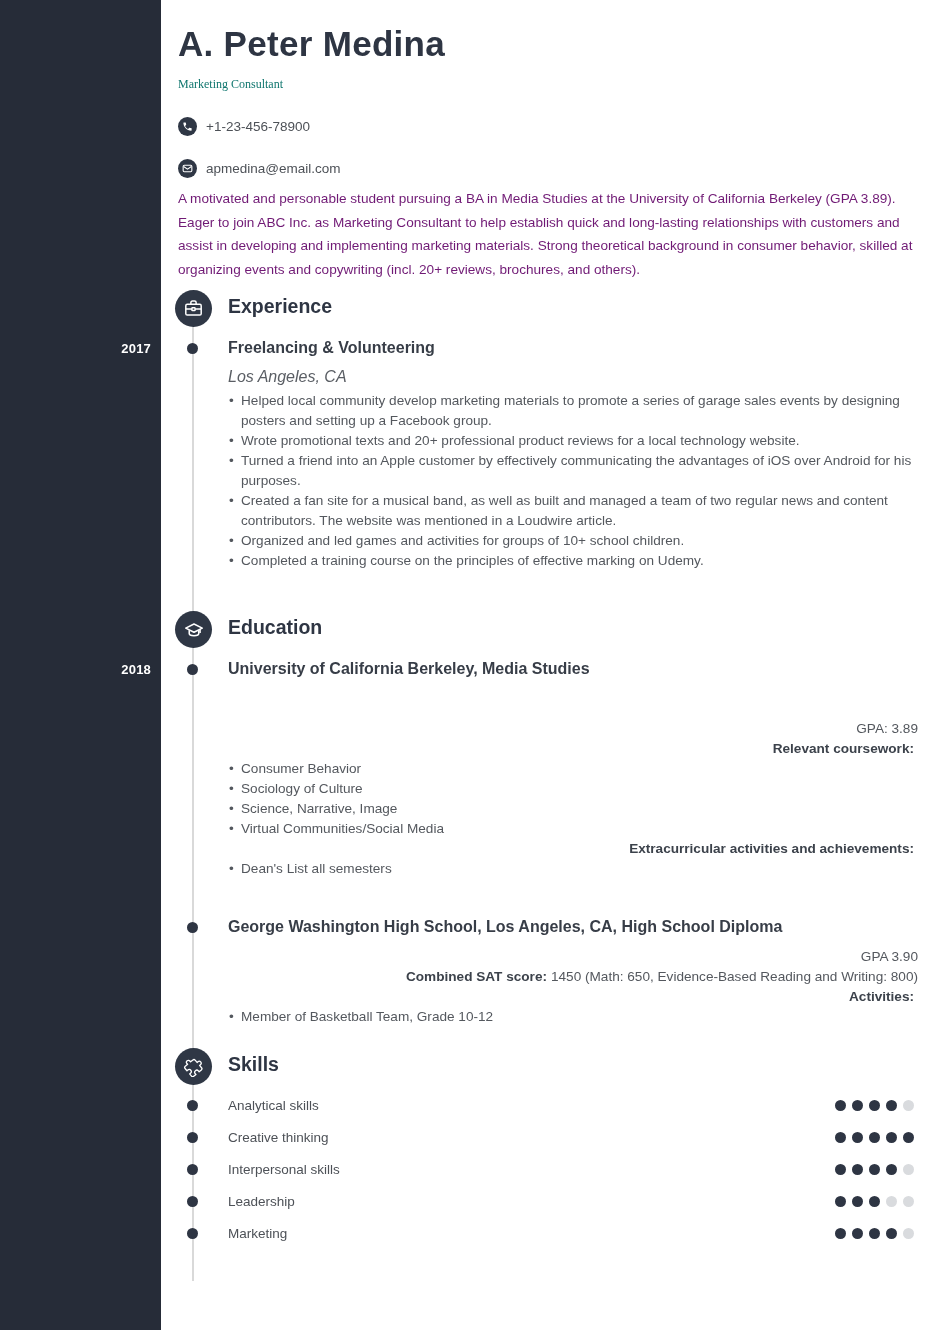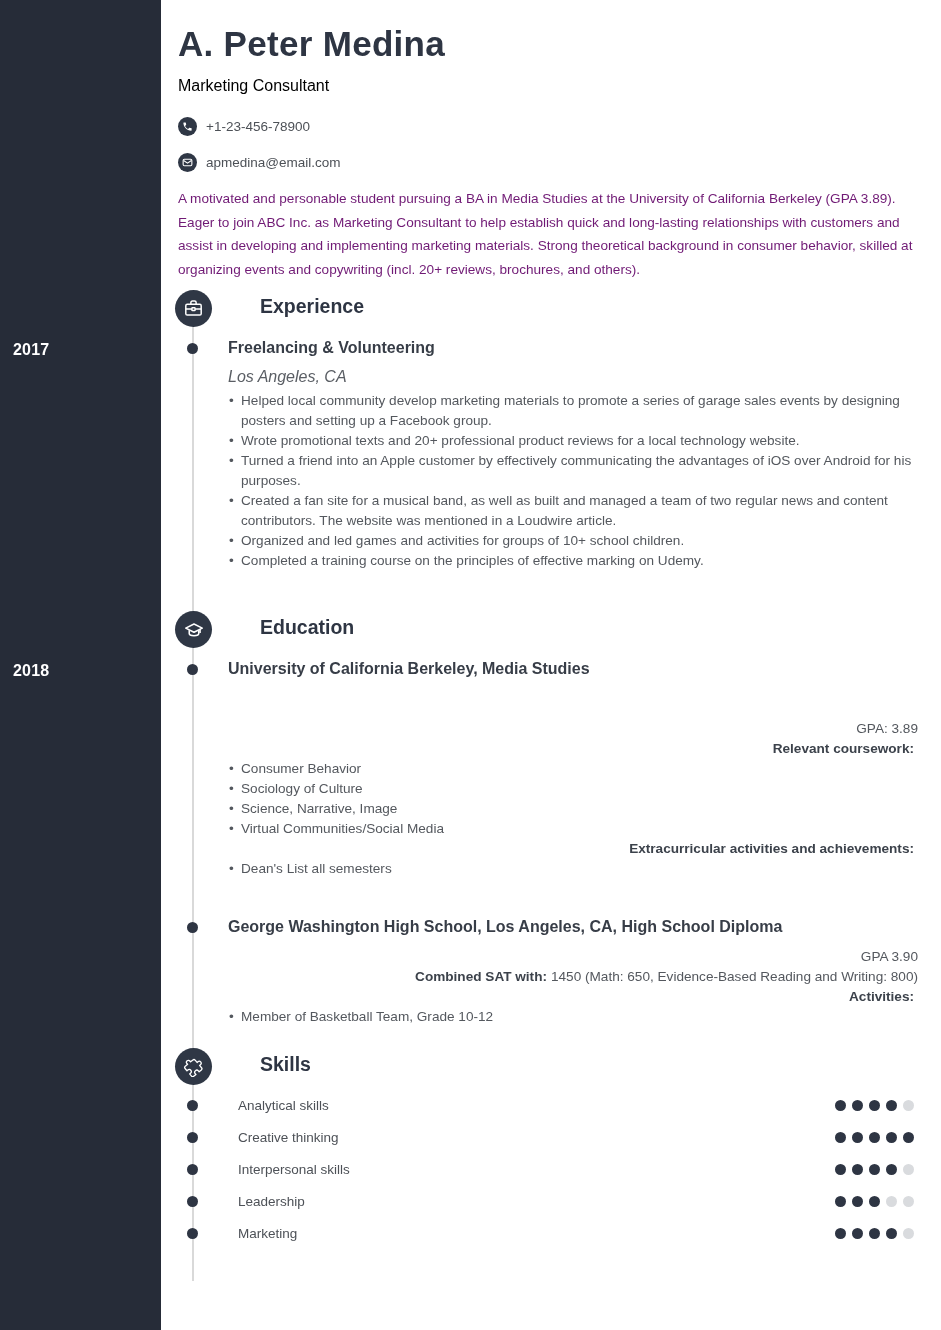--- a/index.html
+++ b/index.html
@@ -3,51 +3,51 @@
 <meta charset="utf-8">
 <style>
   html,body{margin:0;padding:0;}
   body{
     width:941px;height:1330px;position:relative;background:#ffffff;
     font-family:"Liberation Sans",sans-serif;overflow:hidden;
     color:#54585e;
   }
   
   .sidebar{position:absolute;left:0;top:0;width:161px;height:1330px;background:#262c38;}
-  .year{position:absolute;left:0;width:151px;text-align:left;color:#ffffff;
-        font-size:16px;font-weight:bold;letter-spacing:.2px;padding-left:13px;}
+  .year{position:absolute;left:0;width:151px;text-align:right;color:#ffffff;
+        font-size:13px;font-weight:bold;letter-spacing:.2px;}
   
   .timeline{position:absolute;left:192px;top:292px;width:2px;height:989px;background:#d9d9d9;}
   .tdot{position:absolute;left:187px;width:11px;height:11px;border-radius:50%;background:#2e3543;}
   .section-icon{position:absolute;left:175px;width:37px;height:37px;border-radius:50%;
         background:#2f3745;display:flex;align-items:center;justify-content:center;}
   .section-icon svg{display:block;}
   
   .name{position:absolute;left:178px;top:24px;font-size:35px;font-weight:bold;color:#2e3543;letter-spacing:.3px;}
-  .jobtitle{position:absolute;left:178px;top:77px;font-size:16px;color:#000000;}
-  .contact{position:absolute;left:178px;top:117px;display:flex;flex-direction:column;gap:17px;}
+  .jobtitle{position:absolute;left:178px;top:77px;font-size:12px;color:#0f766e;font-family:Liberation Serif, serif;}
+  .contact{position:absolute;left:178px;top:117px;display:flex;flex-direction:column;gap:23px;}
   .contact-row{display:flex;align-items:center;gap:9px;height:19px;}
   .cicon{width:19px;height:19px;border-radius:50%;background:#2f3745;display:flex;
         align-items:center;justify-content:center;flex:0 0 19px;}
   .ctext{font-size:13.5px;color:#4d5157;}
   
   .summary{position:absolute;left:178px;top:187px;width:737px;font-size:13.6px;
         line-height:23.6px;color:#701a75;}
-  .heading{position:absolute;left:228px;font-size:19.5px;font-weight:bold;color:#2e3543;margin-left:32px;}
+  .heading{position:absolute;left:228px;font-size:19.5px;font-weight:bold;color:#2e3543;}
   .entry-title{position:absolute;left:228px;font-size:16px;font-weight:bold;color:#373d47;}
   .entry-loc{position:absolute;left:228px;font-size:16px;font-style:italic;color:#5a5e64;}
   .detail{position:absolute;left:228px;width:690px;font-size:13.6px;line-height:20px;color:#54585e;}
   ul.blist{list-style:none;margin:0;padding:0;}
   ul.blist li{position:relative;padding-left:13px;}
   ul.blist li::before{content:"\2022";position:absolute;left:1px;color:#54585e;}
   .b{font-weight:bold;color:#3c424b;margin-right:4px;}
   .line{display:block;text-align:right;}
   
   .skills-list{position:absolute;left:187px;top:1089px;width:727px;list-style:none;margin:0;padding:0;}
-  .skill-row{display:flex;align-items:center;height:32.2px;gap:10px;}
+  .skill-row{display:flex;align-items:center;height:32.2px;}
   .skill-row .rowdot{width:11px;height:11px;border-radius:50%;background:#2e3543;margin-right:30px;flex:0 0 11px;}
   .skill-label{font-size:13.5px;color:#4d5157;flex:1;}
   .skill-rating{display:flex;gap:6px;}
   .sdot{width:11px;height:11px;border-radius:50%;background:#d9dbde;display:block;}
   .sdot.filled{background:#2e3543;}
 </style>
 </head>
 <body>
 
 <div class="sidebar"></div>
@@ -132,21 +132,21 @@
 
   <li>Dean's List all semesters</li>
     </ul>
 </div>
 
 <div class="tdot" style="top:922px;"></div>
 <div class="entry-title" style="top:918px;">George Washington High School, Los Angeles, CA, High School Diploma</div>
 
 <div class="detail" style="top:947px;">
   <span class="line">GPA 3.90</span>
-  <span class="line"><span class="b">Combined SAT with:</span><span>1450 (Math: 650, Evidence-Based Reading and Writing: 800)</span></span>
+  <span class="line"><span class="b">Combined SAT score:</span><span>1450 (Math: 650, Evidence-Based Reading and Writing: 800)</span></span>
   <span class="line b">Activities:</span>
   <ul class="blist">
 
   <li>Member of Basketball Team, Grade 10-12</li>
     </ul>
 </div>
 
 <div class="section-icon" style="top:1048px;">
   <svg width="21" height="21" viewBox="0 0 24 24" fill="none" stroke="#ffffff" stroke-width="1.7" stroke-linejoin="round">
     <path d="M20.5 11H19V7a2 2 0 0 0-2-2h-4V3.5a2.5 2.5 0 0 0-5 0V5H4a2 2 0 0 0-2 2v3.8h1.5a2.7 2.7 0 0 1 0 5.4H2V20a2 2 0 0 0 2 2h3.8v-1.5a2.7 2.7 0 0 1 5.4 0V22H17a2 2 0 0 0 2-2v-4h1.5a2.5 2.5 0 0 0 0-5z" transform="rotate(-40 12 12) scale(0.88) translate(1.6 1.6)"></path>

